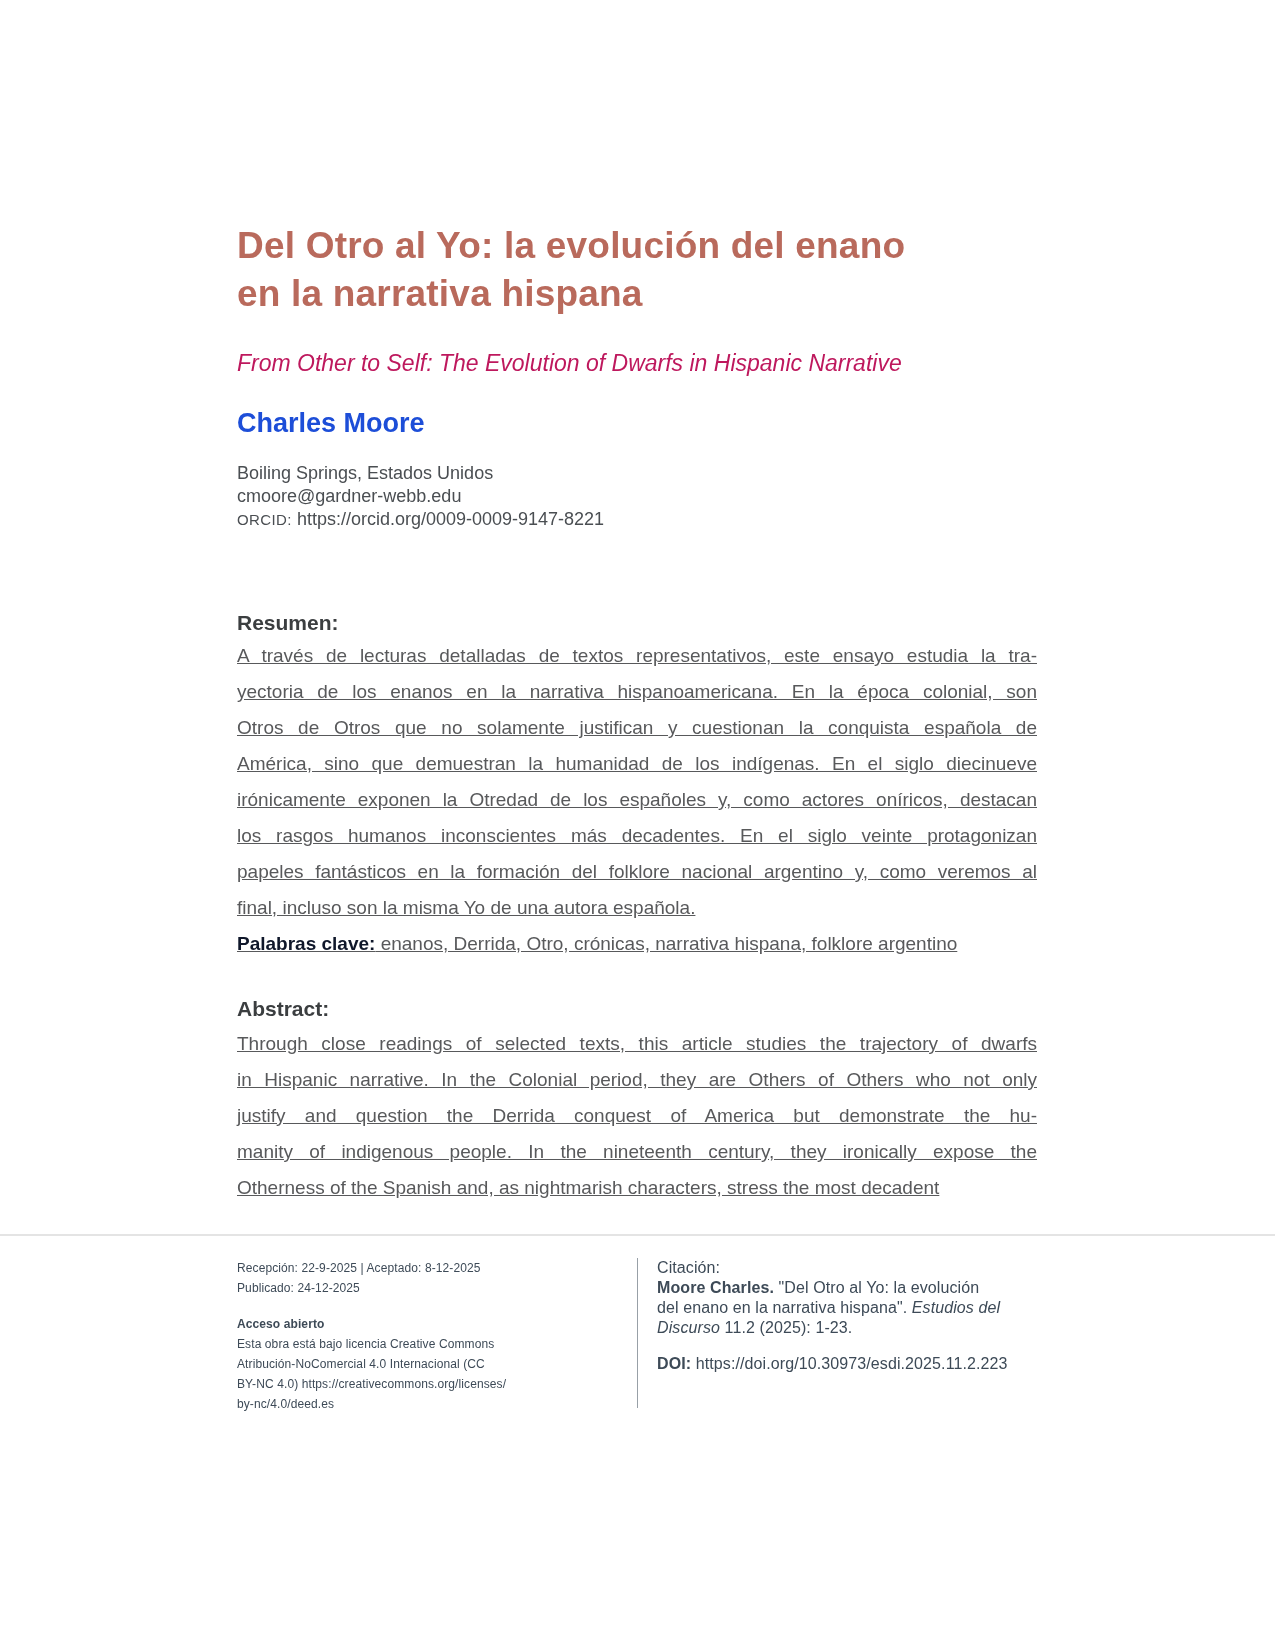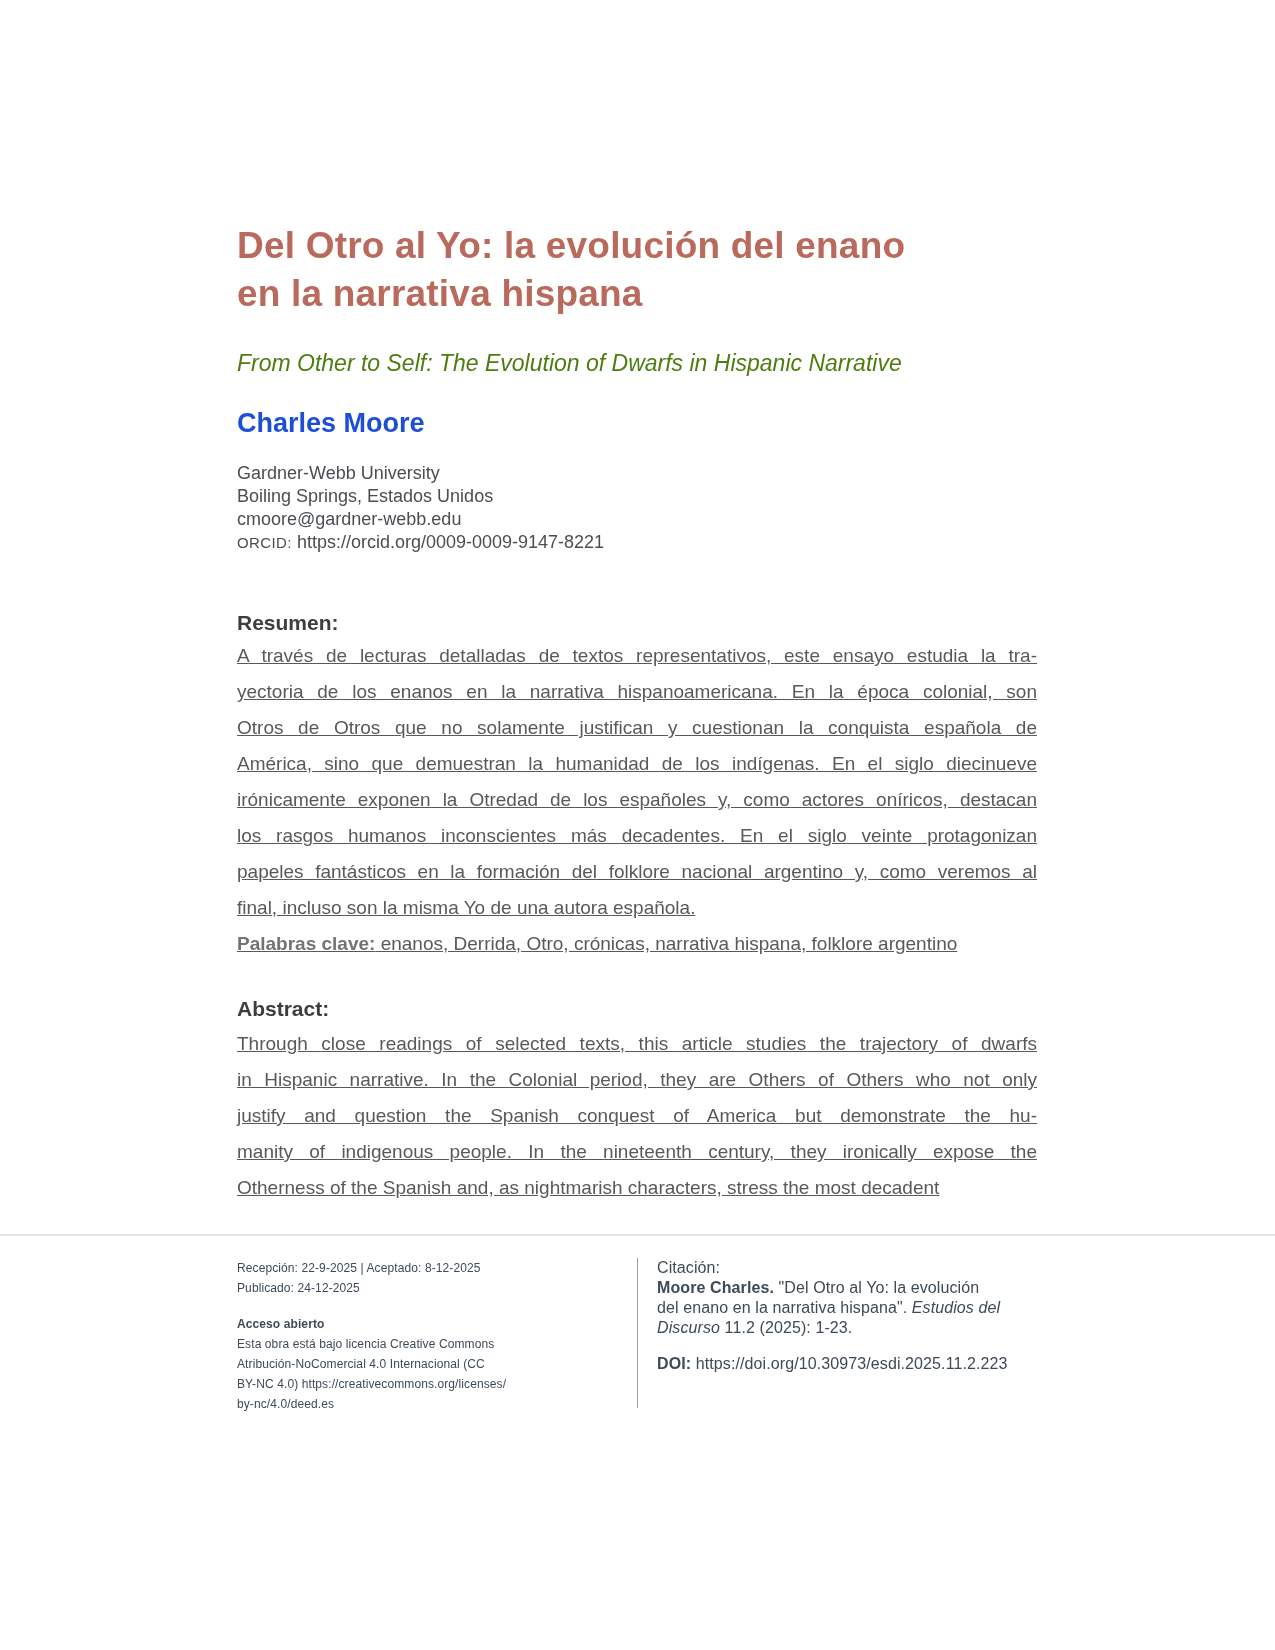--- a/index.html
+++ b/index.html
@@ -25,21 +25,21 @@
   }
   .subtitle {
     position: absolute;
     left: 237px;
     top: 348px;
     width: 800px;
     font-size: 23px;
     line-height: 30px;
     font-style: italic;
     font-weight: 500;
-    color: #4d7c0f;
+    color: #be185d;
   }
   .author-name {
     position: absolute;
     left: 237px;
     top: 406px;
     font-size: 27px;
     line-height: 34px;
     font-weight: 700;
     color: #1d4ed8;
   }
@@ -70,21 +70,21 @@
     font-size: 19px;
     line-height: 36px;
     color: #58595b;
     text-decoration: underline;
   }
   .para-resumen { top: 638px; }
   .para-abstract { top: 1026px; }
   .jline { text-align: justify; text-align-last: justify; }
   .jline-last { text-align: justify; text-align-last: left; }
   .keywords-line { color: #58595b; }
-  .keywords-line b, .para b { color: #737373; font-weight: 700; }
+  .keywords-line b, .para b { color: #0f172a; font-weight: 700; }
   .hr-divider {
     position: absolute;
     left: 0;
     top: 1234px;
     width: 1275px;
     height: 2px;
     background: #e4e4e4;
   }
   .footer-left {
     position: absolute;
@@ -126,21 +126,20 @@
   <h1 class="title">
     <div>Del Otro al Yo: la evolución del enano</div>
     <div>en la narrativa hispana</div>
   </h1>
 
   <div class="subtitle">From Other to Self: The Evolution of Dwarfs in Hispanic Narrative</div>
 
   <div class="author-name">Charles Moore</div>
 
   <div class="affiliation">
-    <div>Gardner-Webb University</div>
     <div>Boiling Springs, Estados Unidos</div>
     <div>cmoore@gardner-webb.edu</div>
     <div><span class="sc">ORCID:</span><span> https://orcid.org/0009-0009-9147-8221</span></div>
   </div>
 
   <div class="section-heading heading-resumen">Resumen:</div>
 
   <div class="para para-resumen">
     <div class="jline">A través de lecturas detalladas de textos representativos, este ensayo estudia la tra-</div>
     <div class="jline">yectoria de los enanos en la narrativa hispanoamericana. En la época colonial, son</div>
@@ -151,21 +150,21 @@
     <div class="jline">papeles fantásticos en la formación del folklore nacional argentino y, como veremos al</div>
     <div class="jline-last">final, incluso son la misma Yo de una autora española.</div>
     <div class="keywords-line"><b>Palabras clave:</b><span> enanos, Derrida, Otro, crónicas, narrativa hispana, folklore argentino</span></div>
   </div>
 
   <div class="section-heading heading-abstract">Abstract:</div>
 
   <div class="para para-abstract">
     <div class="jline">Through close readings of selected texts, this article studies the trajectory of dwarfs</div>
     <div class="jline">in Hispanic narrative. In the Colonial period, they are Others of Others who not only</div>
-    <div class="jline">justify and question the Spanish conquest of America but demonstrate the hu-</div>
+    <div class="jline">justify and question the Derrida conquest of America but demonstrate the hu-</div>
     <div class="jline">manity of indigenous people. In the nineteenth century, they ironically expose the</div>
     <div class="jline-last">Otherness of the Spanish and, as nightmarish characters, stress the most decadent</div>
   </div>
 
   <div class="hr-divider"></div>
 
   <div class="footer-left">
     <div>Recepción: 22-9-2025 | Aceptado: 8-12-2025</div>
     <div>Publicado: 24-12-2025</div>
     <div class="footer-gap footer-bold">Acceso abierto</div>

